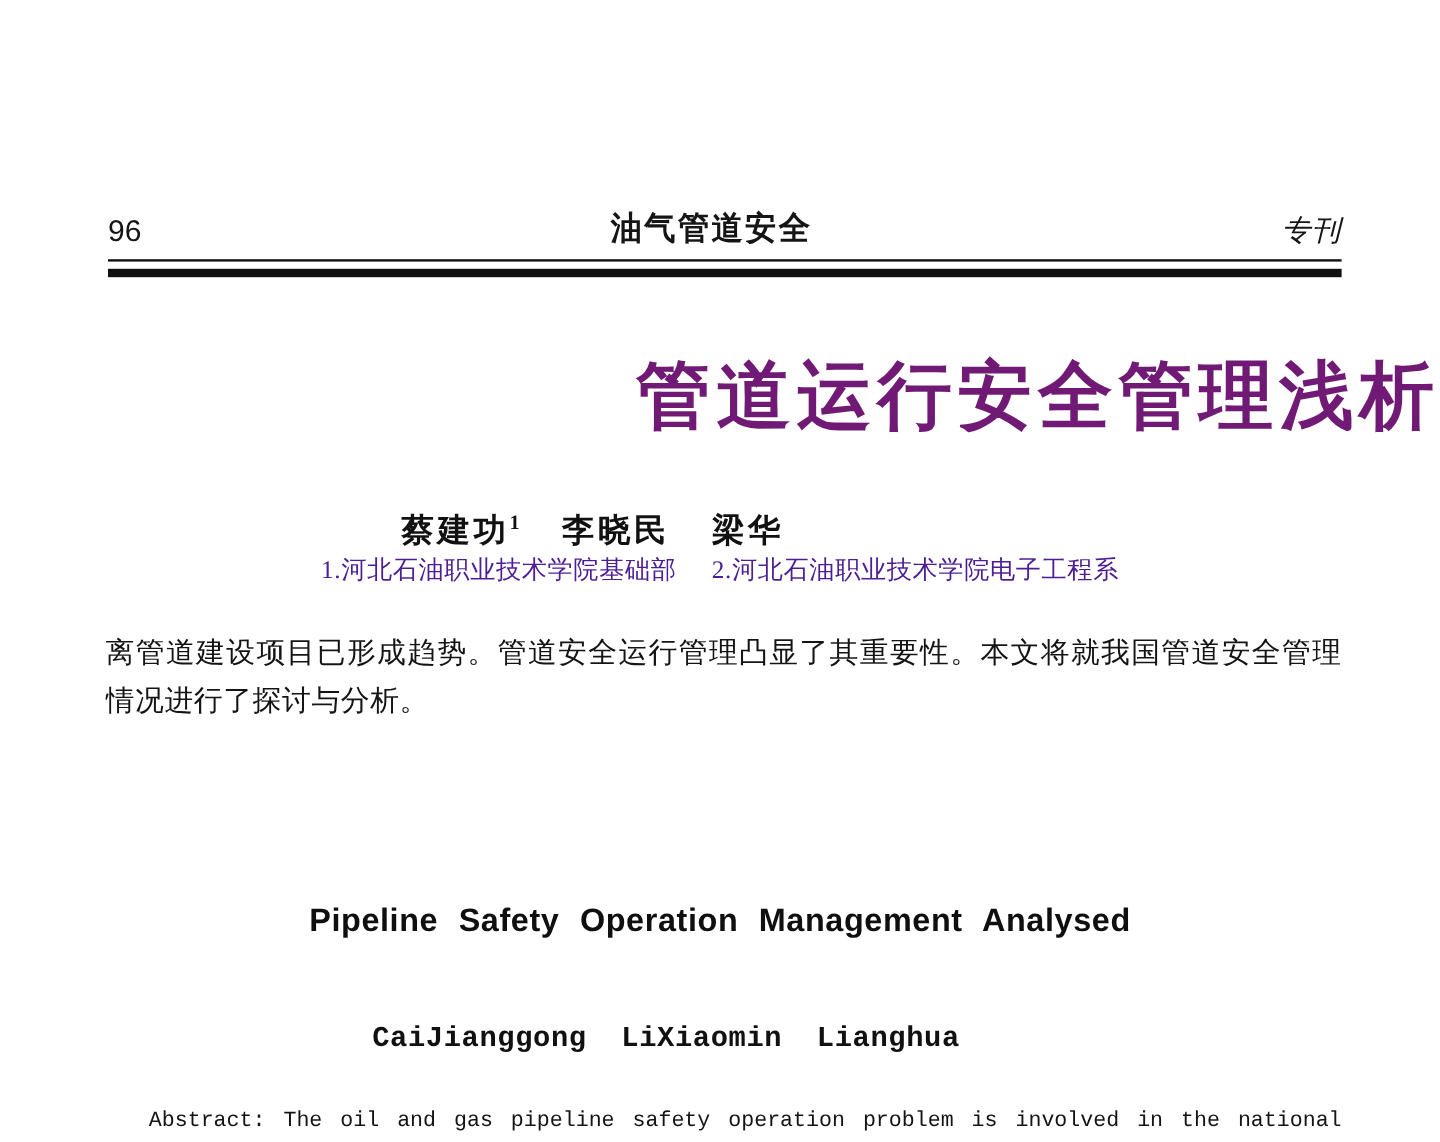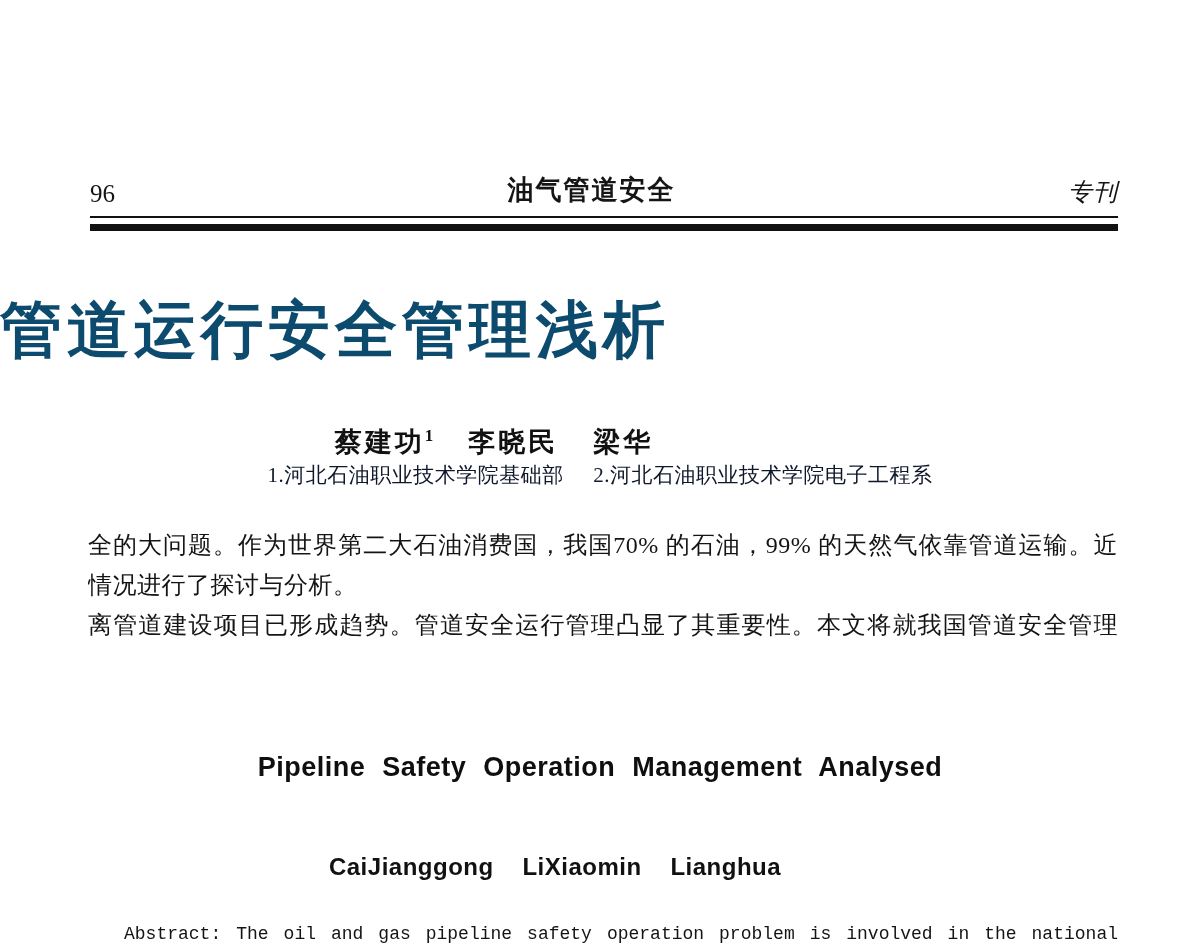--- a/index.html
+++ b/index.html
@@ -20,21 +20,21 @@
     left: 90px;
     top: 172px;
     width: 1028px;
     height: 36px;
     display: flex;
     align-items: flex-end;
     justify-content: space-between;
   }
   .page-number {
     font-size: 25px;
-    font-family: Liberation Serif, serif;
+    font-family: Liberation Sans, sans-serif;
   }
   .journal-title {
     font-size: 26px;
     font-weight: 800;
     letter-spacing: 2px;
     font-family: "Liberation Sans", "DejaVu Sans", sans-serif;
     transform: scaleY(1.05);
   }
   .issue-label {
     font-size: 24px;
@@ -58,26 +58,26 @@
     height: 7px;
     background: #111;
   }
 
   
   .article-title {
     position: absolute;
     left: 0;
     top: 288px;
     width: 1200px;
-    text-align: left;
+    text-align: right;
     font-size: 62px;
     font-weight: 800;
     letter-spacing: 5px;
     font-family: Liberation Sans, sans-serif;
-    color: #0c4a6e;
+    color: #701a75;
   }
 
   
   .authors-line {
     position: absolute;
     left: 0;
     top: 424px;
     width: 988px;
     text-align: center;
     font-size: 27px;
@@ -92,21 +92,21 @@
   }
   .author-gap { margin-left: 1.3em; }
   .affiliation-line {
     position: absolute;
     left: 0;
     top: 461px;
     width: 1200px;
     text-align: center;
     font-size: 21px;
     letter-spacing: 0.5px;
-    color: #0f172a;
+    color: #4c1d95;
   }
   .affil-gap { display: inline-block; width: 1.4em; }
 
   
   .cn-abstract {
     position: absolute;
     left: 88px;
     top: 525px;
     width: 1030px;
     font-size: 24px;
@@ -157,21 +157,21 @@
   }
   .en-authors {
     position: absolute;
     left: 0;
     top: 853px;
     width: 1110px;
     text-align: center;
     font-size: 24px;
     font-weight: 700;
     letter-spacing: 0.5px;
-    font-family: Liberation Sans, sans-serif;
+    font-family: Liberation Mono, monospace;
     color: #111;
   }
   .en-author-gap { margin-left: 1.2em; }
   .en-abstract {
     position: absolute;
     left: 88px;
     top: 915px;
     width: 1030px;
     font-size: 18px;
     line-height: 38px;
@@ -199,23 +199,22 @@
 
   <div class="authors-line">
     <span>蔡建功</span><sup>1</sup><span class="author-gap">李晓民</span><span class="author-gap">梁华</span>
   </div>
 
   <div class="affiliation-line">
     <span>1.河北石油职业技术学院基础部</span><span class="affil-gap"></span><span>2.河北石油职业技术学院电子工程系</span>
   </div>
 
   <div class="cn-abstract">
-    <div class="cn-line">全的大问题。作为世界第二大石油消费国，我国70% 的石油，99% 的天然气依靠管道运输。近</div>
+    <div class="cn-line">离管道建设项目已形成趋势。管道安全运行管理凸显了其重要性。本文将就我国管道安全管理</div>
     <div class="cn-line last">情况进行了探讨与分析。</div>
-    <div class="cn-line">离管道建设项目已形成趋势。管道安全运行管理凸显了其重要性。本文将就我国管道安全管理</div>
   </div>
 
 
   <div class="en-title">Pipeline Safety Operation Management Analysed</div>
 
   <div class="en-authors">
     <span>CaiJianggong</span><span class="en-author-gap">LiXiaomin</span><span class="en-author-gap">Lianghua</span>
   </div>
 
   <div class="en-abstract">

